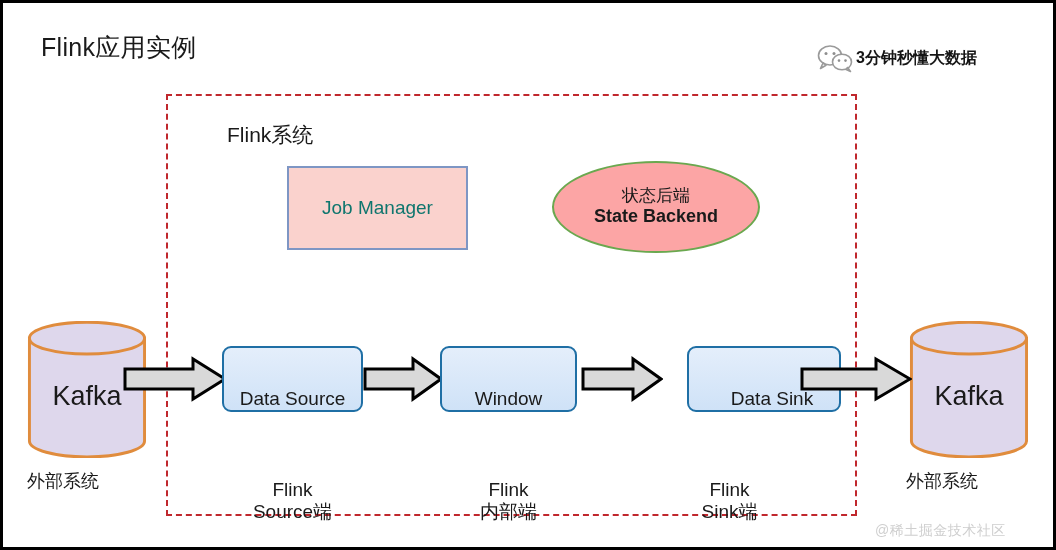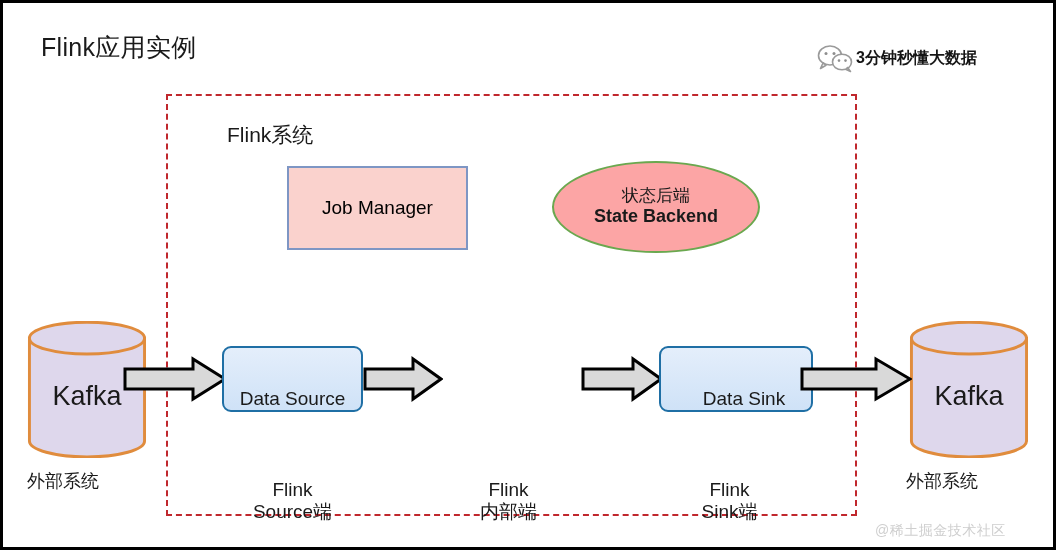--- a/index.html
+++ b/index.html
@@ -79,21 +79,21 @@
     top: 163px;
     width: 181px;
     height: 84px;
     background: #fad2cd;
     border: 2px solid #7e96c4;
     box-sizing: border-box;
     display: flex;
     align-items: center;
     justify-content: center;
     font-size: 19px;
-    color: #000000;
+    color: #0f766e;
   }
 
   
   #state-backend {
     left: 549px;
     top: 158px;
     width: 208px;
     height: 92px;
     background: #fca5a5;
     border: 2px solid #6aa84f;
@@ -141,21 +141,21 @@
     border-radius: 9px;
     box-sizing: border-box;
     display: flex;
     align-items: flex-end;
     justify-content: center;
     font-size: 19px;
     color: #1a1a1a;
   }
   #stage-data-source { left: 219px; top: 343px; width: 141px; }
   #stage-window      { left: 437px; top: 343px; width: 137px; }
-  #stage-data-sink   { left: 656px; top: 343px; width: 154px; padding-left: 16px; }
+  #stage-data-sink   { left: 684px; top: 343px; width: 154px; padding-left: 16px; }
 
   
   .stage-caption {
     font-size: 19px;
     color: #1a1a1a;
     text-align: center;
     line-height: 1.18;
     white-space: nowrap;
     margin-top: 48px;
   }
@@ -237,20 +237,23 @@
     <div>Flink</div>
     <div>Source端</div>
   </div>
 
   <div class="abs block-arrow" id="arrow-2">
     <svg viewBox="0 0 80 46" preserveAspectRatio="none" xmlns="http://www.w3.org/2000/svg">
       <path d="M2 13 L50 13 L50 3 L78 23 L50 43 L50 33 L2 33 Z" fill="#d9d9d9" stroke="#000000" stroke-width="3" stroke-linejoin="miter"></path>
     </svg>
   </div>
 
+  <div class="abs stage-box" id="stage-window">
+    <span>Window</span>
+  </div>
   <div class="abs stage-caption" id="caption-window">
     <div>Flink</div>
     <div>内部端</div>
   </div>
 
   <div class="abs block-arrow" id="arrow-3">
     <svg viewBox="0 0 82 46" preserveAspectRatio="none" xmlns="http://www.w3.org/2000/svg">
       <path d="M2 13 L52 13 L52 3 L80 23 L52 43 L52 33 L2 33 Z" fill="#d9d9d9" stroke="#000000" stroke-width="3" stroke-linejoin="miter"></path>
     </svg>
   </div>

